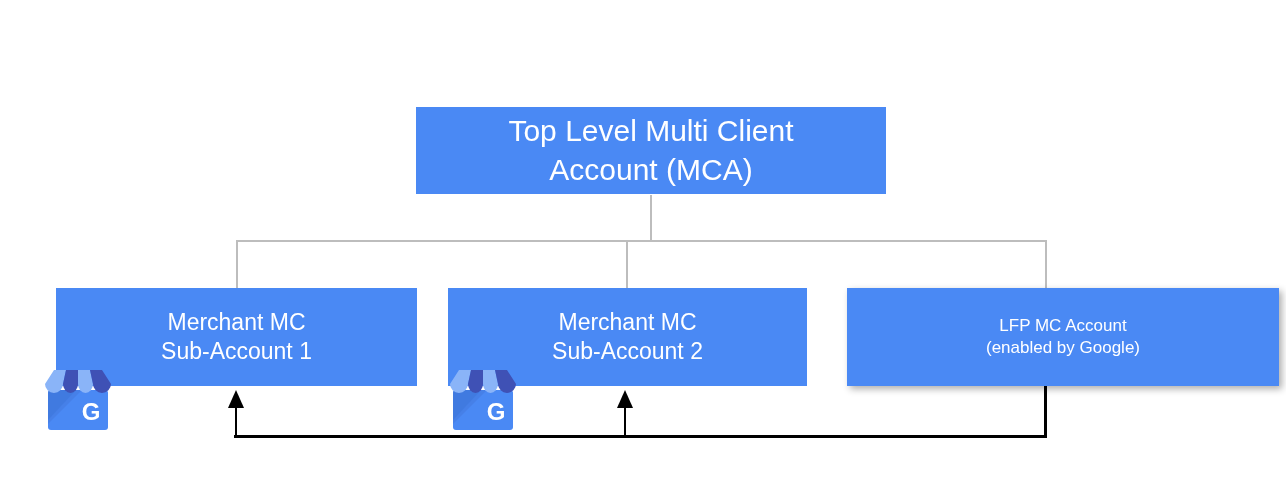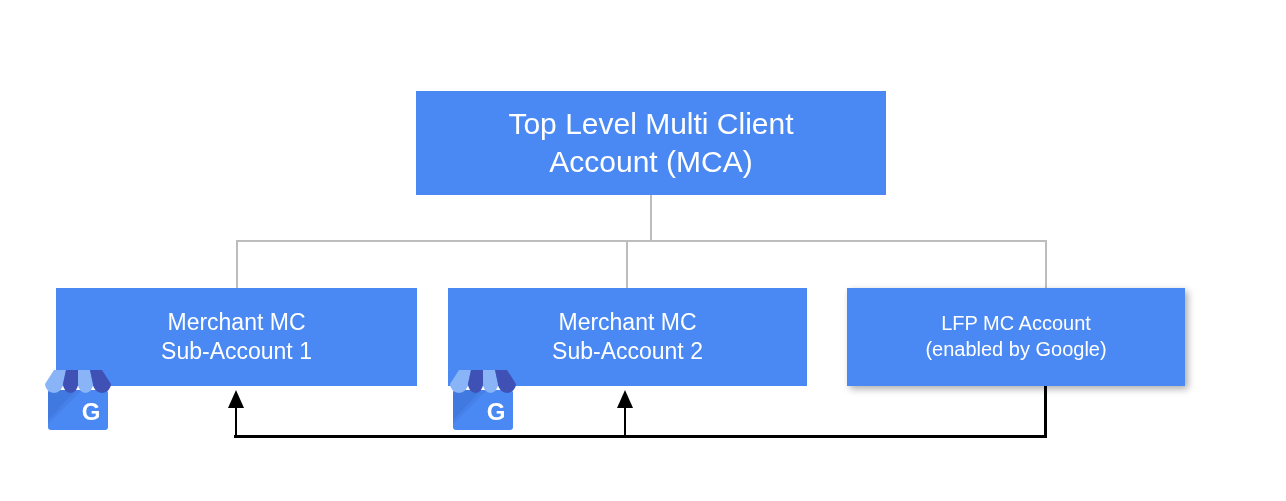--- a/index.html
+++ b/index.html
@@ -35,45 +35,45 @@
     box-sizing: border-box;
     z-index: 5;
   }
   .node .label {
     display: block;
     white-space: pre-line;
   }
 
   #node-top {
     left: 416px;
-    top: 91px;
+    top: 107px;
     width: 470px;
-    height: 104px;
+    height: 87px;
     font-size: 30px;
   }
   #node-merchant-1 {
     left: 56px;
     top: 288px;
     width: 361px;
     height: 98px;
     font-size: 23px;
   }
   #node-merchant-2 {
     left: 448px;
     top: 288px;
     width: 359px;
     height: 98px;
     font-size: 23px;
   }
   #node-lfp {
     left: 847px;
     top: 288px;
-    width: 338px;
+    width: 432px;
     height: 98px;
-    font-size: 20px;
+    font-size: 17px;
     box-shadow: 3px 3px 7px rgba(0,0,0,0.32);
   }
 
   
   .conn {
     position: absolute;
     background: #bdbdbd;
     z-index: 2;
   }
   #conn-stem-top   { left: 650px; top: 195px; width: 2px;  height: 47px; }

